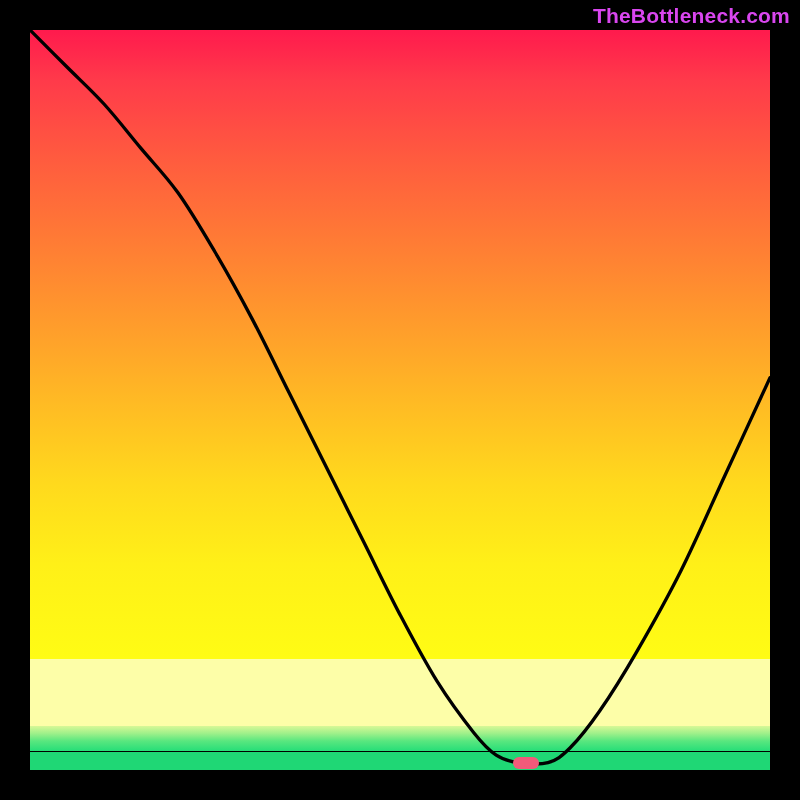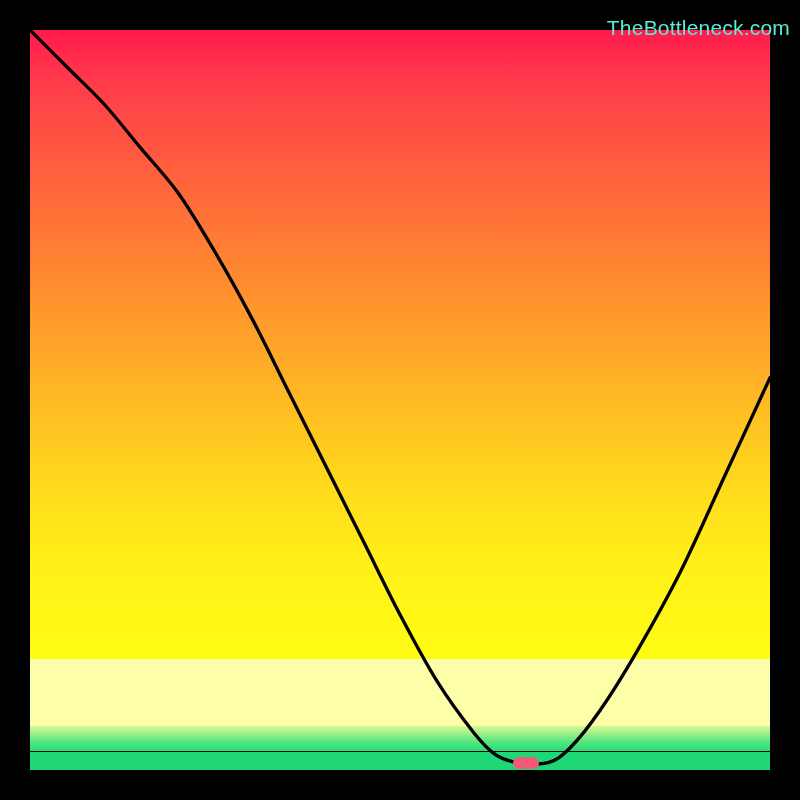--- a/index.html
+++ b/index.html
@@ -12,25 +12,25 @@
     font-family: Arial, Helvetica, sans-serif;
   }
   .stage {
     position: relative;
     width: 800px;
     height: 800px;
     background: #000;
   }
   .watermark {
     position: absolute;
-    top: 16px;
+    top: 4px;
     right: 10px;
-    color: #5eead4;
+    color: #d946ef;
     font-size: 21px;
-    font-weight: 400;
+    font-weight: 700;
     letter-spacing: 0.2px;
     z-index: 20;
   }
   .plot-area {
     position: absolute;
     left: 30px;
     top: 30px;
     width: 740px;
     height: 740px;
     overflow: hidden;

